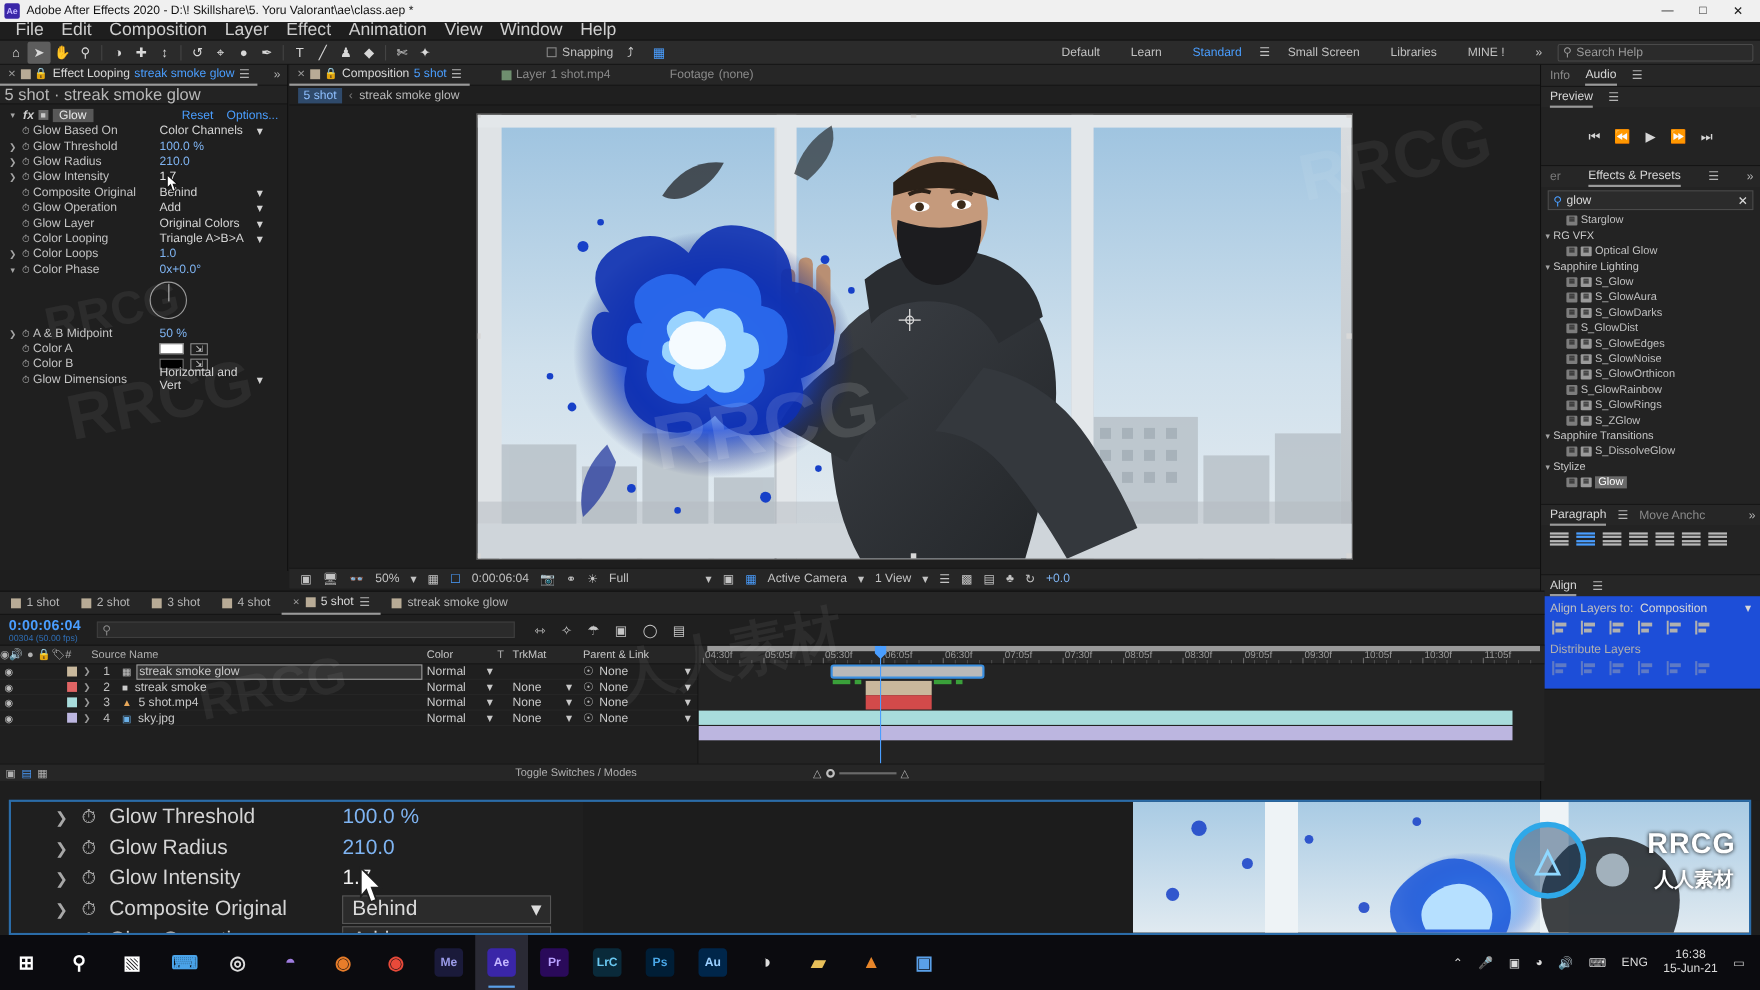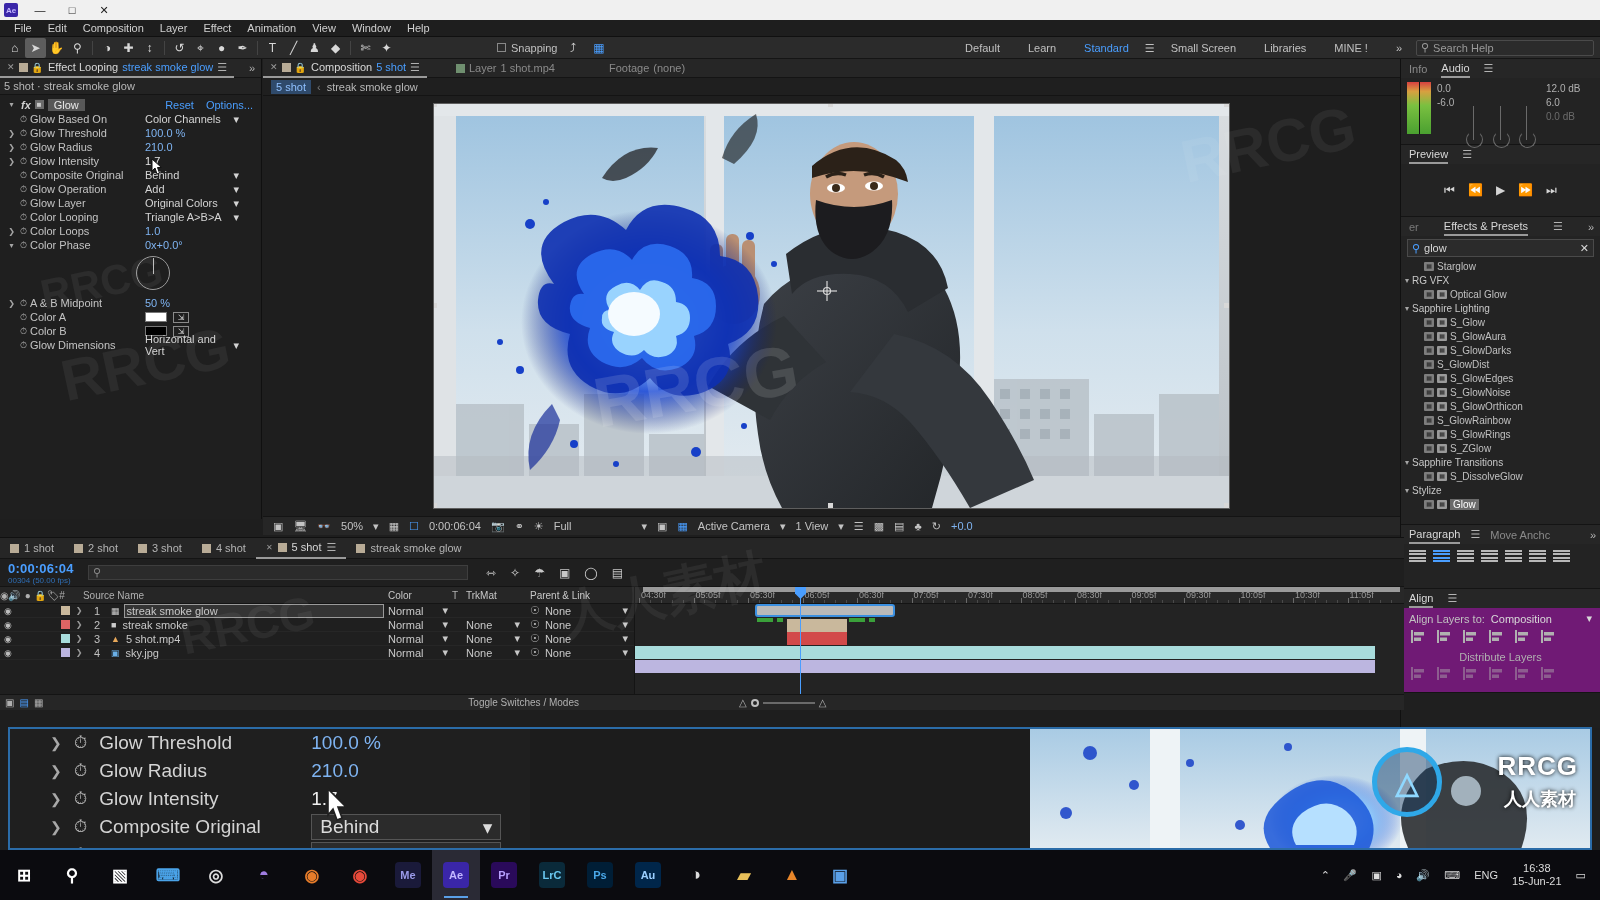--- a/index.html
+++ b/index.html
@@ -11,41 +11,41 @@
     position:relative;
   }
   
   .titlebar{height:20px;background:#f0f0f0;color:#111;display:flex;align-items:center;padding:0 4px;font-size:11px;}
   .ae-badge{width:14px;height:14px;background:#3a26a8;color:#c3b6ff;font-size:8px;display:flex;align-items:center;justify-content:center;border-radius:2px;margin-right:6px;font-weight:bold;}
   .title-text{flex:1;}
   .win-btns{display:flex;gap:0;}
   .win-btn{width:32px;height:20px;display:flex;align-items:center;justify-content:center;font-size:11px;color:#222;}
   
   .menubar{height:17px;background:#1e1e1e;display:flex;align-items:center;padding-left:6px;gap:0;border-bottom:1px solid #101010;}
-  .menubar span{padding:0 8px;font-size:11px;color:#d0d0d0;}
+  .menubar span{padding:0 8px;font-size:16px;color:#d0d0d0;}
   
   .toolbar{height:22px;background:#2b2b2b;display:flex;align-items:center;padding:0 4px;border-bottom:1px solid #151515;position:relative;}
   .tool{width:21px;height:20px;display:flex;align-items:center;justify-content:center;color:#d8d8d8;font-size:12px;}
   .tool.active{background:#5d5d5d;border-radius:2px;}
   .tsep{width:1px;height:14px;background:#444;margin:0 4px;}
   .snap-area{position:absolute;left:497px;display:flex;align-items:center;gap:5px;font-size:11px;color:#c0c0c0;}
   .chk{width:9px;height:9px;border:1px solid #888;display:inline-block;}
   .ws-area{position:absolute;right:0;display:flex;align-items:center;gap:0;height:22px;}
   .ws-item{padding:0 14px;font-size:11px;color:#c0c0c0;line-height:22px;}
   .ws-item.sel{color:#4a9eff;}
   .help-search{width:178px;height:16px;background:#2b2b2b;border:1px solid #4a4a4a;border-radius:2px;display:flex;align-items:center;padding:0 4px;gap:4px;color:#9a9a9a;margin-right:6px;}
   
   .panel-tabs{height:19px;background:#262626;display:flex;align-items:center;border-bottom:1px solid #141414;}
   .ptab{height:19px;display:flex;align-items:center;gap:4px;padding:0 7px;font-size:11px;color:#b4b4b4;position:relative;}
   .ptab.active{color:#d8d8d8;border-bottom:2px solid #9a9a9a;}
   .ptab .thumb{width:9px;height:9px;background:#b8ab96;}
   .blue{color:#4a9eff;}
   
   #effectControls{position:absolute;left:0;top:59px;width:262px;height:460px;background:#1f1f1f;border-right:1px solid #101010;}
-  .ec-sub{height:17px;background:#232323;display:flex;align-items:center;padding-left:4px;font-size:11px;color:#b8b8b8;border-bottom:1px solid #141414;}
+  .ec-sub{height:17px;background:#232323;display:flex;align-items:center;padding-left:4px;font-size:15px;color:#b8b8b8;border-bottom:1px solid #141414;}
   .ec-body{position:relative;height:calc(100% - 36px);overflow:hidden;}
   .ec-head{height:15px;display:flex;align-items:center;gap:4px;padding-left:6px;margin-top:2px;}
   .ec-head .fx{font-style:italic;font-weight:bold;color:#cfcfcf;font-size:11px;}
   .ec-head .name{background:#585858;color:#e8e8e8;padding:0 6px;font-size:11px;}
   .ec-head .lnk{color:#4a9eff;font-size:11px;margin-left:auto;}
   .prow{height:14px;display:flex;align-items:center;font-size:11px;color:#c3c3c3;padding-left:6px;}
   .arrow{width:11px;text-align:center;color:#a5a5a5;font-size:8px;}
   .stopw{width:13px;text-align:center;color:#b0b0b0;font-size:9px;}
   .plabel{width:115px;}
   .pval{color:#7fb4f2;}
@@ -86,21 +86,21 @@
   .fxrow.grp{color:#c8c8c8;}
   .fxrow .ind{display:inline-block;}
   .fxchip{width:10px;height:9px;background:#7d7d7d;border-radius:1px;display:inline-block;font-size:6px;color:#222;text-align:center;line-height:9px;}
   .fxchip.b{background:#9a9a9a;}
   .fxname.sel{background:#6a6a6a;color:#fff;padding:0 3px;}
   .para-body{height:44px;background:#232323;}
   .align-rows{display:flex;gap:7px;padding:5px 8px;}
   .al-ico{width:17px;height:14px;display:flex;flex-direction:column;justify-content:space-around;}
   .al-ico i{height:2px;background:#b8b8b8;display:block;}
   .al-ico.sel i{background:#4a9eff;}
-  .align-body{background:#701a75;padding:4px 8px;text-align:center;}
+  .align-body{background:#1d4ed8;padding:4px 8px;}
   .alrow{display:flex;align-items:center;gap:6px;font-size:11px;color:#c0c0c0;margin-bottom:5px;}
   .aldd{flex:1;display:flex;align-items:center;justify-content:space-between;color:#d8d8d8;}
   .alicons{display:flex;gap:12px;margin:4px 0 8px 2px;}
   .alglyph{width:14px;height:13px;position:relative;}
   
   #timeline{position:absolute;left:0;right:196px;top:537px;height:173px;background:#1f1f1f;border-top:1px solid #101010;}
   .tl-tabs{height:21px;background:#262626;display:flex;align-items:center;border-bottom:1px solid #141414;}
   .tl-tab{height:21px;display:flex;align-items:center;gap:5px;padding:0 10px;font-size:11px;color:#b4b4b4;}
   .tl-tab.active{color:#d8d8d8;border-bottom:2px solid #9a9a9a;}
   .tl-tab .sq{width:9px;height:9px;background:#b8ab96;}
@@ -158,20 +158,21 @@
   .tray{margin-left:auto;display:flex;align-items:center;gap:14px;padding-right:14px;color:#dcdcdc;font-size:11px;}
   .clock{text-align:center;line-height:13px;font-size:11px;}
   
   .wm{position:absolute;color:rgba(255,255,255,.06);font-weight:bold;pointer-events:none;user-select:none;}
 </style>
 </head>
 <body>
 
 <div class="titlebar">
   <div class="ae-badge">Ae</div>
+  <div class="title-text">Adobe After Effects 2020 - D:\! Skillshare\5. Yoru Valorant\ae\class.aep *</div>
   <div class="win-btns">
     <div class="win-btn">—</div>
     <div class="win-btn">□</div>
     <div class="win-btn close">✕</div>
   </div>
 </div>
 
 <div class="menubar" id="menubar">
     <span>File</span>
     <span>Edit</span>
@@ -560,37 +561,20 @@
   </div>
 </div>
 
 <div id="rightStack">
 
   <div class="rpanel">
     <div class="rtabs">
       <span style="color:#8a8a8a">Info</span>
       <span class="on">Audio</span>
       <span>☰</span>
-    </div>
-    <div class="audio-body">
-      <div class="vu"></div>
-      <div class="audio-nums">
-        <div>0.0</div>
-        <div>-6.0</div>
-      </div>
-      <div class="sliders">
-        <span class="sl"></span>
-        <span class="sl"></span>
-        <span class="sl"></span>
-      </div>
-      <div class="audio-right">
-        <div>12.0 dB</div>
-        <div>6.0</div>
-        <div style="opacity:.5">0.0 dB</div>
-      </div>
     </div>
   </div>
 
   <div class="rpanel">
     <div class="rtabs">
       <span class="on">Preview</span>
       <span>☰</span>
     </div>
     <div class="prev-body" id="prevBtns">
         <span>⏮</span>

